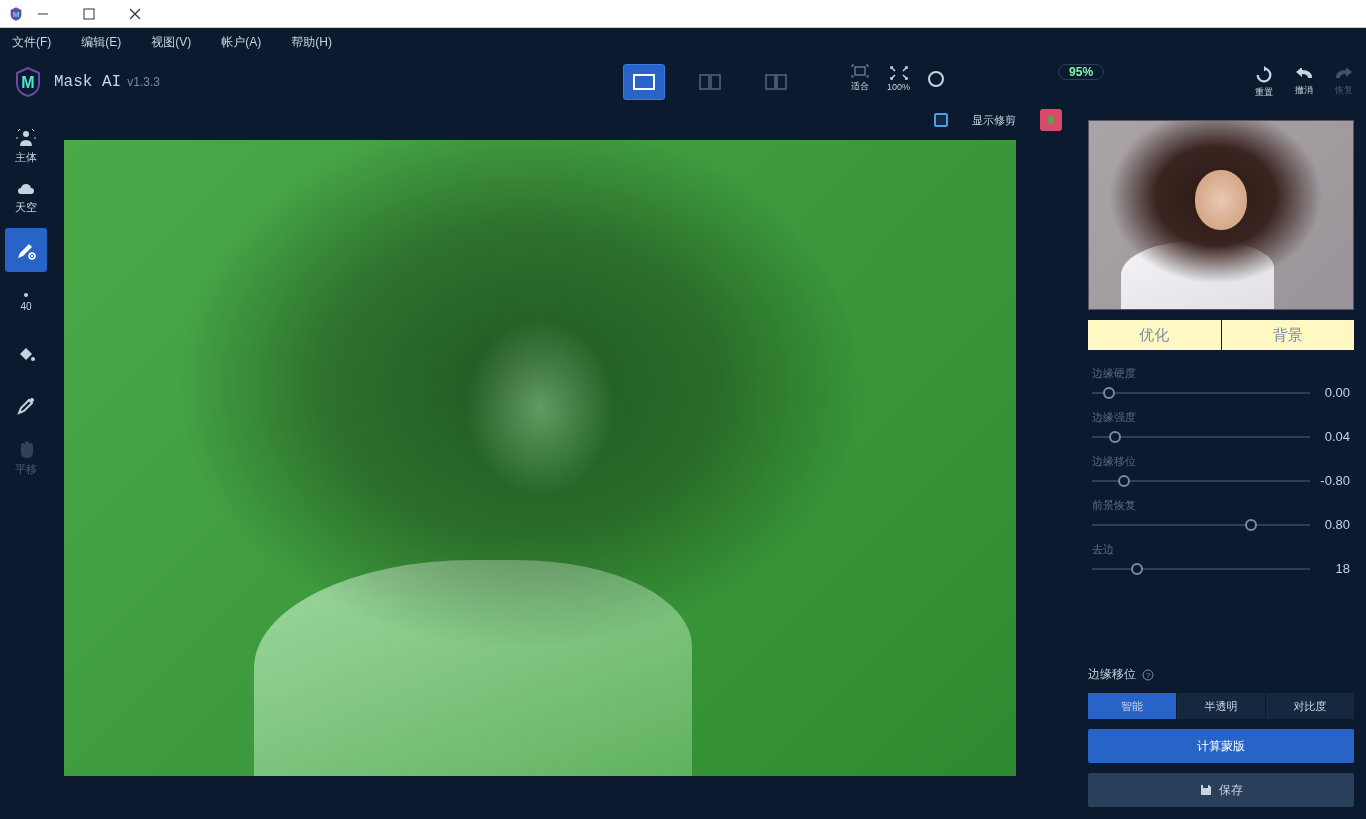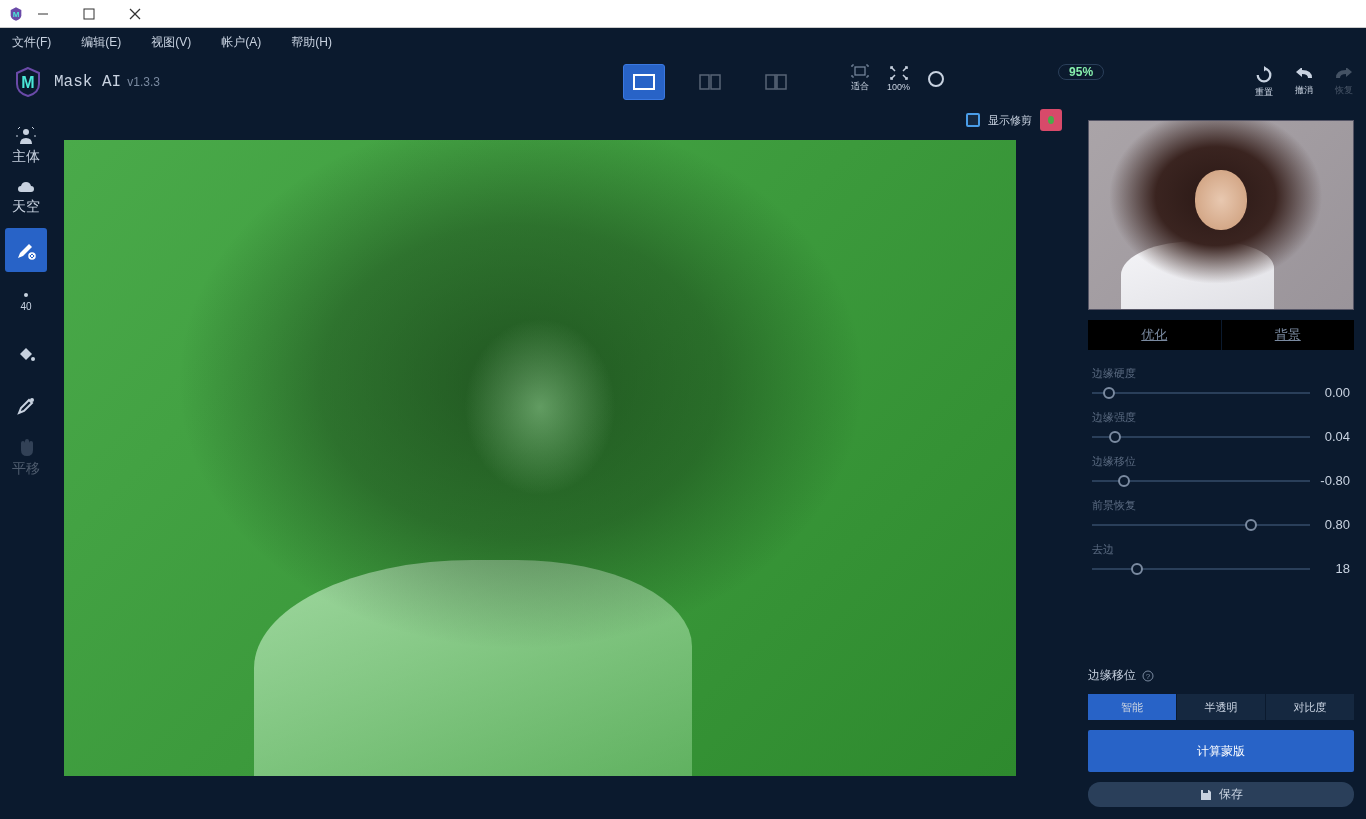--- a/index.html
+++ b/index.html
@@ -31,59 +31,59 @@
 .zoom-value { margin-left: 90px; color: #86efac; font-size: 12px; font-weight: bold; border: 1px solid #2a3f5a; padding: 0 10px; border-radius: 11px; }
 .header-right { margin-left: auto; display: flex; gap: 20px; align-items: center; }
 .header-action { display: flex; flex-direction: column; align-items: center; cursor: pointer; color: #c8d2e0; font-size: 9px; gap: 2px; }
 .header-action.dim { opacity: 0.3; }
 
 
 .main { display: flex; height: 711px; background: #0b1a2e; }
 
 
 .left-toolbar { width: 52px; background: #0b1a2e; display: flex; flex-direction: column; padding-top: 16px; gap: 8px; align-items: center; }
-.tool-btn { width: 42px; height: 44px; display: flex; flex-direction: column; align-items: center; justify-content: center; cursor: pointer; border-radius: 3px; color: #c8d2e0; font-size: 14px; gap: 2px; }
+.tool-btn { width: 42px; height: 44px; display: flex; flex-direction: column; align-items: center; justify-content: center; cursor: pointer; border-radius: 3px; color: #c8d2e0; font-size: 11px; gap: 2px; }
 .tool-btn.active { background: #2863c7; }
 .tool-btn.dim { opacity: 0.35; }
 .brush-size { width: 42px; height: 44px; display: flex; flex-direction: column; align-items: center; justify-content: center; color: #c8d2e0; font-size: 10px; gap: 4px; }
 .brush-dot { width: 4px; height: 4px; background: #c8d2e0; border-radius: 50%; }
 
 
 .canvas-area { flex: 1; position: relative; padding: 16px 12px; }
-.canvas-topbar { position: absolute; top: 0; right: 8px; height: 24px; display: flex; align-items: center; gap: 8px; background: #0b1a2e; padding: 0 6px; text-align: right; }
+.canvas-topbar { position: absolute; top: 0; right: 8px; height: 24px; display: flex; align-items: center; gap: 24px; background: #0b1a2e; padding: 0 6px; text-align: right; }
 .checkbox { width: 14px; height: 14px; border: 2px solid #4a9de8; border-radius: 2px; background: #152840; cursor: pointer; }
 .checkbox-label { color: #c8d2e0; font-size: 11px; }
 .apple-icon { width: 22px; height: 22px; background: #d84a6a; border-radius: 3px; display: flex; align-items: center; justify-content: center; }
 .canvas { width: 952px; height: 636px; margin-top: 16px; position: relative; overflow: hidden; background: linear-gradient(135deg, #4aaa4a 0%, #3c9a3c 50%, #2e8a2e 100%); }
 .canvas-img { position: absolute; inset: 0; }
 .hair-overlay { position: absolute; inset: 0; background: radial-gradient(ellipse 60% 70% at 48% 38%, rgba(10,30,10,0.55) 0%, rgba(10,30,10,0.35) 35%, transparent 60%); }
 .face { position: absolute; left: 42%; top: 28%; width: 16%; height: 28%; background: radial-gradient(ellipse, rgba(160,220,160,0.5), transparent 70%); border-radius: 50%; }
 .shirt { position: absolute; left: 20%; bottom: 0; width: 46%; height: 34%; background: linear-gradient(160deg, rgba(200,240,200,0.7), rgba(140,210,140,0.5)); border-radius: 50% 40% 0 0; }
 
 
 .right-panel { width: 290px; background: #0b1a2e; padding: 12px; display: flex; flex-direction: column; gap: 10px; }
 .preview { width: 266px; height: 190px; border: 1px solid #556; background: linear-gradient(135deg, #aaa4a8 0%, #9a949a 100%); position: relative; overflow: hidden; }
 .prev-hair { position: absolute; inset: 0; background: radial-gradient(ellipse 65% 75% at 48% 40%, #2a1815 0%, #3a2420 35%, transparent 62%); }
 .prev-face { position: absolute; left: 40%; top: 26%; width: 20%; height: 32%; background: radial-gradient(ellipse, #e8c8b0, #d4a888 70%); border-radius: 48%; }
 .prev-shirt { position: absolute; left: 12%; bottom: 0; width: 58%; height: 36%; background: linear-gradient(160deg, #f5f5f8, #e0e0e5); border-radius: 50% 40% 0 0; }
 .tabs { display: flex; height: 30px; gap: 1px; }
-.tab { flex: 1; background: #000000; color: #7a8aa0; font-size: 13px; display: flex; align-items: center; justify-content: center; cursor: pointer; text-decoration: underline; }
+.tab { flex: 1; background: #fef9c3; color: #7a8aa0; font-size: 15px; display: flex; align-items: center; justify-content: center; cursor: pointer; }
 .slider-group { display: flex; flex-direction: column; padding: 6px 4px; }
 .slider-label { color: #5a6a80; font-size: 11px; margin-bottom: 4px; font-family: Liberation Serif, serif; }
 .slider-row { display: flex; align-items: center; gap: 8px; margin-bottom: 10px; }
 .slider-track { flex: 1; height: 2px; background: #2a3f5a; position: relative; }
 .slider-thumb { position: absolute; top: -5px; width: 12px; height: 12px; background: #0b1a2e; border: 2px solid #7a8aa0; border-radius: 50%; }
 .slider-value { color: #c8d2e0; font-size: 13px; min-width: 32px; text-align: right; }
 .bottom-section { margin-top: auto; }
 .section-header { display: flex; align-items: center; gap: 6px; color: #c8d2e0; font-size: 12px; margin-bottom: 10px; }
 .mode-tabs { display: flex; gap: 1px; margin-bottom: 10px; }
 .mode-tab { flex: 1; height: 26px; background: #152840; color: #c8d2e0; font-size: 11px; display: flex; align-items: center; justify-content: center; cursor: pointer; }
 .mode-tab.active { background: #2863c7; }
-.primary-btn { width: 100%; height: 42px; background: #2863c7; color: #fff; font-size: 12px; border: none; border-radius: 2px; cursor: pointer; margin-bottom: 10px; font-family: Liberation Mono, monospace; }
-.secondary-btn { width: 100%; height: 25px; background: #2a3f5a; color: #c8d2e0; font-size: 12px; border: none; border-radius: 12px; cursor: pointer; display: flex; align-items: center; justify-content: center; gap: 6px; }
+.primary-btn { width: 100%; height: 34px; background: #2863c7; color: #fff; font-size: 12px; border: none; border-radius: 2px; cursor: pointer; margin-bottom: 10px; font-family: Liberation Mono, monospace; }
+.secondary-btn { width: 100%; height: 34px; background: #2a3f5a; color: #c8d2e0; font-size: 12px; border: none; border-radius: 2px; cursor: pointer; display: flex; align-items: center; justify-content: center; gap: 6px; }
 </style>
 </head>
 <body>
 
 <div class="titlebar">
   <svg class="titlebar-icon" viewBox="0 0 24 24">
       <path fill="#6a4aa8" d="M12 2 L4 6 L4 14 Q4 20 12 22 Q20 20 20 14 L20 6 Z"></path>
       <text x="12" y="16" text-anchor="middle" fill="#4ae8d8" font-size="12" font-weight="bold">M</text>
     </svg>
   <div class="titlebar-controls">

